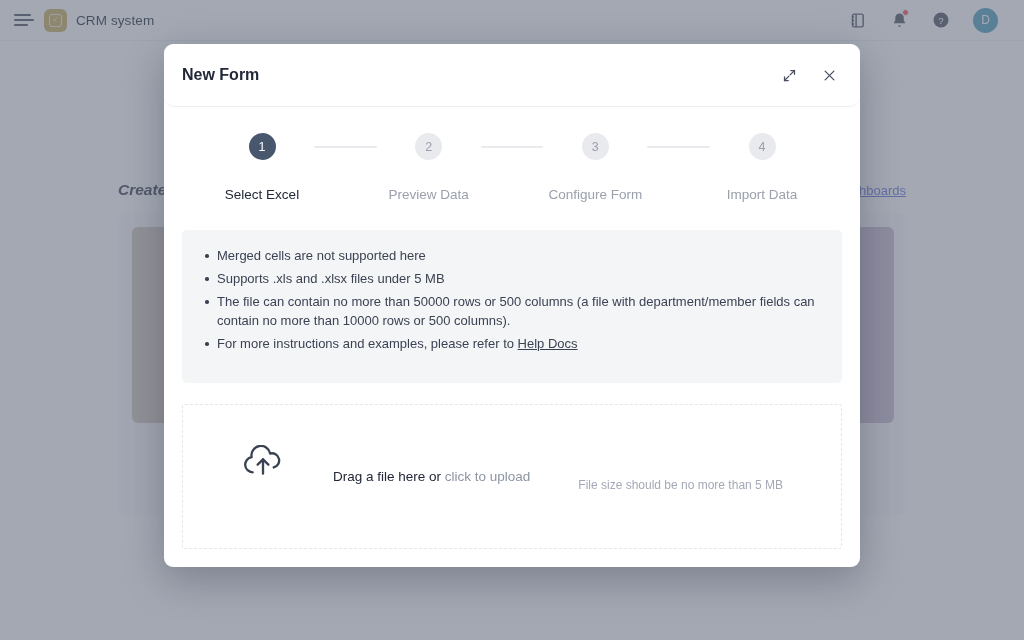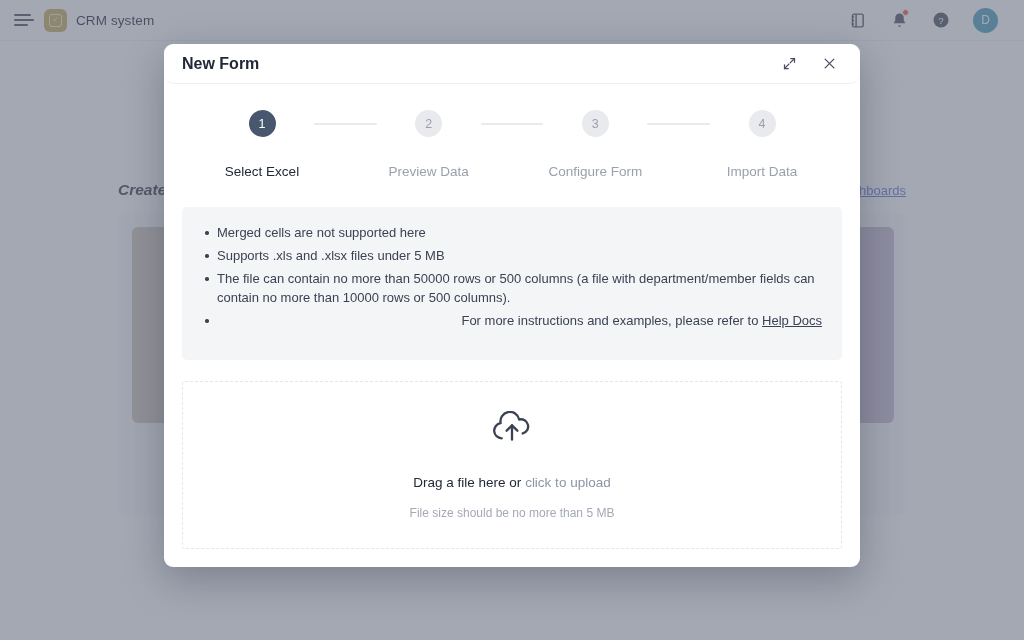--- a/index.html
+++ b/index.html
@@ -181,21 +181,21 @@
     height: 523px;
     background: #ffffff;
     border-radius: 9px;
     box-shadow: 0 12px 40px rgba(20,25,40,0.28);
     overflow: hidden;
     display: flex;
     flex-direction: column;
   }
 
   .modal-header {
-    height: 40px;
+    height: 63px;
     flex: none;
     border-bottom: 1px solid #edeef1;
     display: flex;
     align-items: center;
     padding: 0 22px 0 18px;
     border-radius: 10px;
   }
   .modal-title {
     font-size: 16px;
     font-weight: bold;
@@ -265,21 +265,21 @@
   }
   .notice ul { list-style: none; }
   .notice li {
     position: relative;
     padding-left: 15px;
     font-size: 13px;
     line-height: 19px;
     color: #3b4253;
     margin-bottom: 4px;
   }
-  .notice li:last-child { margin-bottom: 12px; text-align: right; }
+  .notice li:last-child { margin-bottom: 12px; }
   .notice li::before {
     content: "";
     position: absolute;
     left: 3px; top: 8px;
     width: 3.5px; height: 3.5px;
     border-radius: 50%;
     background: #3b4253;
   }
   .notice a {
     color: #3b4253;
@@ -287,25 +287,26 @@
     cursor: pointer;
   }
 
   
   .dropzone {
     margin: 21px 18px 18px 18px;
     flex: 1;
     border: 1px dashed #e4e6ea;
     border-radius: 3px;
     display: flex;
-    flex-direction: column;
+    flex-direction: row;
     align-items: center;
     justify-content: center;
     cursor: pointer;
     background: #ffffff;
+    gap: 48px;
   }
   .dz-icon {
     color: #3b4253;
     margin-bottom: 26px;
   }
   .dz-main {
     font-size: 13.5px;
     color: #222838;
   }
   .dz-main .accent {

